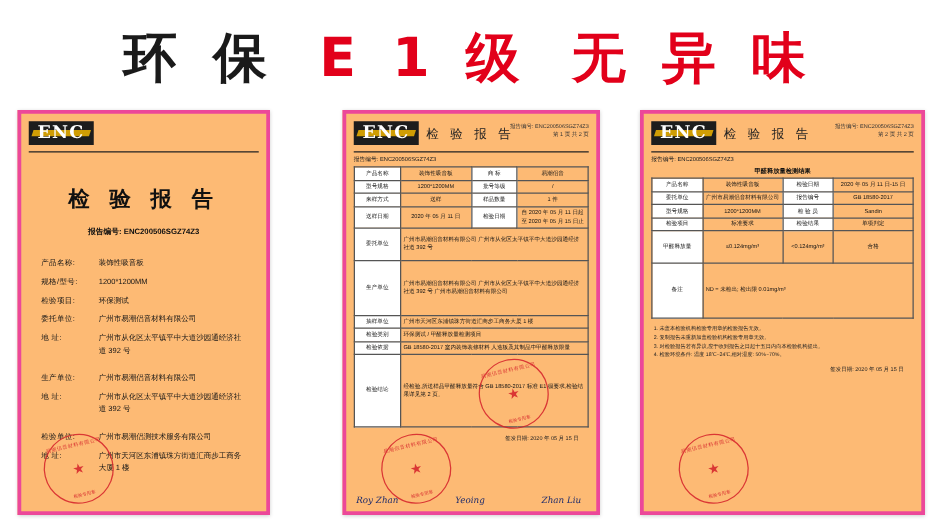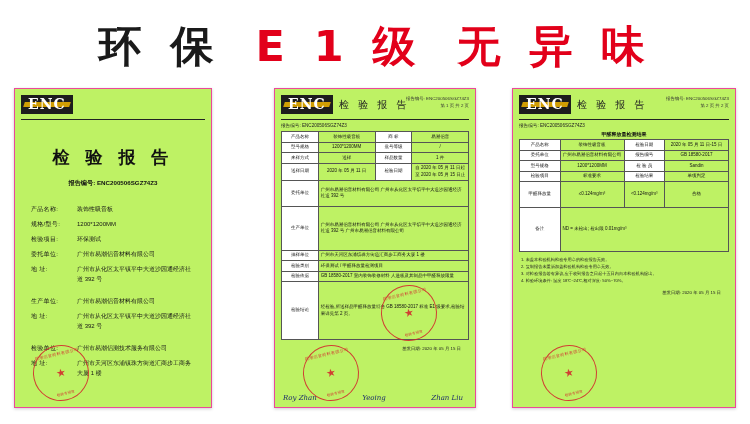--- a/index.html
+++ b/index.html
@@ -42,22 +42,22 @@
     color: #e2001a;
     letter-spacing: 7px;
   }
   .headline .hl-gap {
     display: inline-block;
     width: 26px;
   }
   
   .cert {
     position: absolute;
-    background: #bef264;
-    border: 1px solid #ec4899;
+    background: #fdba74;
+    border: 3px solid #ec4899;
     box-shadow: 0 1px 3px rgba(0,0,0,0.20);
     overflow: hidden;
   }
   #cert-1 { left: 14px;  top: 88px; width: 196px; height: 318px; }
   #cert-2 { left: 274px; top: 88px; width: 200px; height: 318px; }
   #cert-3 { left: 512px; top: 88px; width: 222px; height: 318px; }
 
   
   .cert-logo-band {
     position: relative;

